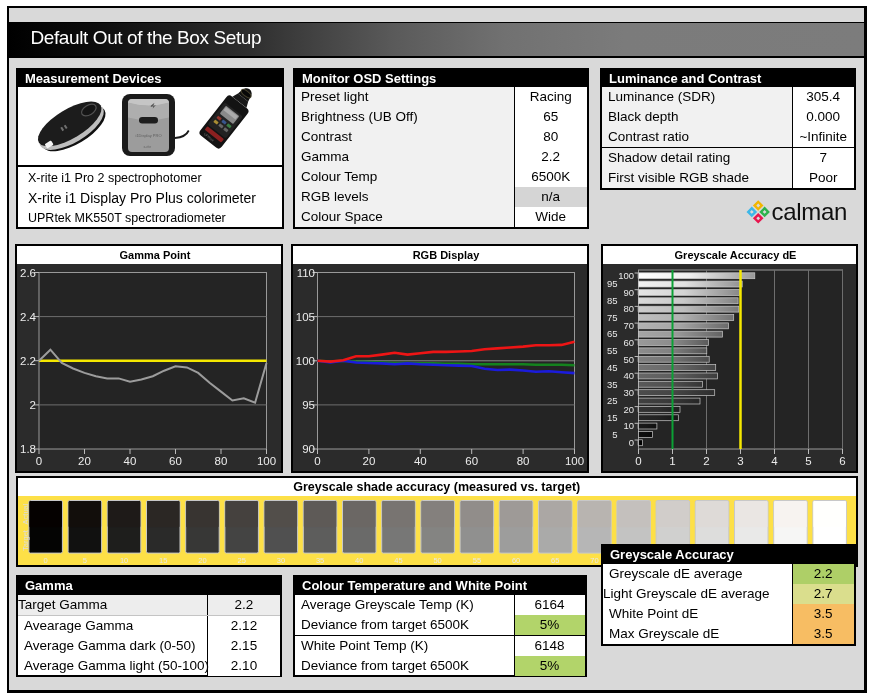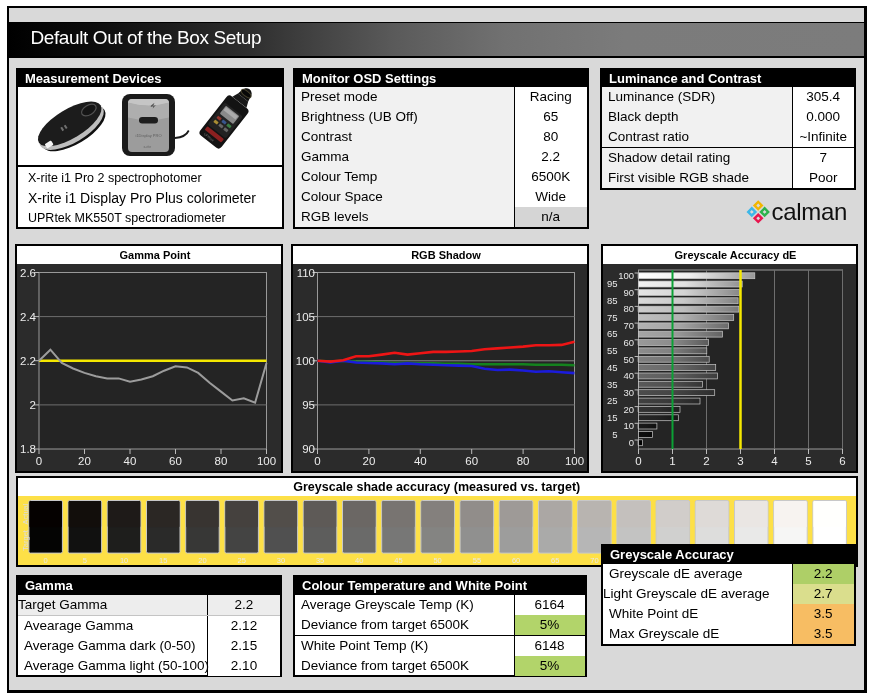--- a/index.html
+++ b/index.html
@@ -81,46 +81,46 @@
 
 <div class="abs panel" style="left:293px;top:67.5px;width:292px;height:157.5px;">
   <div class="phead">Monitor OSD Settings</div>
   <table class="t">
     <colgroup>
         <col style="width:219px;">
         <col>
       </colgroup>
     <tbody>
         <tr>
-          <td class="lab">Preset mode</td>
+          <td class="lab">Preset light</td>
           <td class="val" style="border-left:1.5px solid #000;">Racing</td>
         </tr>
     <tr>
           <td class="lab">Brightness (UB Off)</td>
           <td class="val" style="border-left:1.5px solid #000;">65</td>
         </tr>
     <tr>
           <td class="lab">Contrast</td>
           <td class="val" style="border-left:1.5px solid #000;">80</td>
         </tr>
     <tr>
           <td class="lab">Gamma</td>
           <td class="val" style="border-left:1.5px solid #000;">2.2</td>
         </tr>
     <tr>
           <td class="lab">Colour Temp</td>
           <td class="val" style="border-left:1.5px solid #000;">6500K</td>
         </tr>
     <tr>
+          <td class="lab">RGB levels</td>
+          <td class="val" style="border-left:1.5px solid #000;background:#d5d5d5;">n/a</td>
+        </tr>
+    <tr>
           <td class="lab">Colour Space</td>
           <td class="val" style="border-left:1.5px solid #000;">Wide</td>
-        </tr>
-    <tr>
-          <td class="lab">RGB levels</td>
-          <td class="val" style="border-left:1.5px solid #000;background:#d5d5d5;">n/a</td>
         </tr>
   </tbody>
     </table>
 </div>
 
 <div class="abs panel" style="left:600px;top:67.5px;width:252px;height:118px;">
   <div class="phead">Luminance and Contrast</div>
   <table class="t">
     <colgroup>
         <col style="width:190px;">
@@ -191,21 +191,21 @@
 <line x1="204.0" y1="185" x2="204.0" y2="190" stroke="#bbb" stroke-width="1"></line>
 <text x="204.0" y="201" text-anchor="middle" font-size="11.5" fill="#ececec">80</text>
 <line x1="249.5" y1="185" x2="249.5" y2="190" stroke="#bbb" stroke-width="1"></line>
 <text x="249.5" y="201" text-anchor="middle" font-size="11.5" fill="#ececec">100</text>
 <line x1="22" y1="96.7" x2="249.5" y2="96.7" stroke="#f5e800" stroke-width="2.5"></line>
 <polyline points="22.0,96.7 33.4,85.7 44.8,99.0 56.1,104.5 67.5,108.9 78.9,112.2 90.2,114.4 101.6,114.4 113.0,117.7 124.4,115.5 135.8,112.2 147.1,106.7 158.5,102.3 169.9,103.4 181.2,108.9 192.6,118.8 204.0,127.6 215.4,136.5 226.8,134.3 238.1,138.7 249.5,99.0" fill="none" stroke="#9c9c9c" stroke-width="2"></polyline>
 </svg>
   </div>
 
 <div class="abs chartbox" style="left:291px;top:244px;width:294px;height:225px;">
-<div class="ctitle">RGB Shadow</div>
+<div class="ctitle">RGB Display</div>
 <svg width="294" height="207" viewBox="0 0 294 207" style="display:block;">
 <rect x="24.5" y="8.5" width="257" height="176.5" fill="#242424" stroke="#999" stroke-width="1"></rect>
 <line x1="24.5" y1="52.6" x2="281.5" y2="52.6" stroke="#6e6e6e" stroke-width="1"></line>
 <line x1="24.5" y1="96.8" x2="281.5" y2="96.8" stroke="#8a8a8a" stroke-width="1"></line>
 <line x1="24.5" y1="140.9" x2="281.5" y2="140.9" stroke="#6e6e6e" stroke-width="1"></line>
 <line x1="19.5" y1="8.5" x2="24.5" y2="8.5" stroke="#bbb" stroke-width="1"></line>
 <text x="22" y="12.5" text-anchor="end" font-size="11.5" fill="#ececec">110</text>
 <line x1="19.5" y1="52.6" x2="24.5" y2="52.6" stroke="#bbb" stroke-width="1"></line>
 <text x="22" y="56.6" text-anchor="end" font-size="11.5" fill="#ececec">105</text>
 <line x1="19.5" y1="96.8" x2="24.5" y2="96.8" stroke="#bbb" stroke-width="1"></line>

